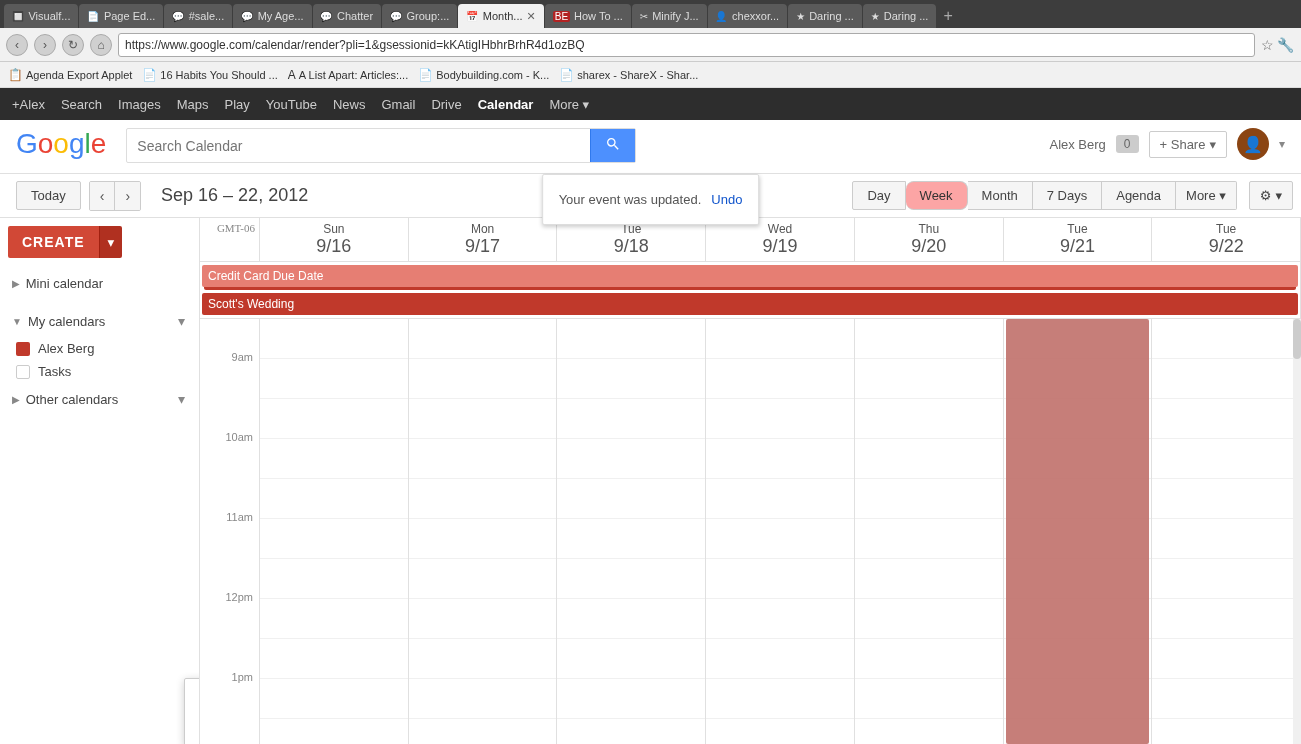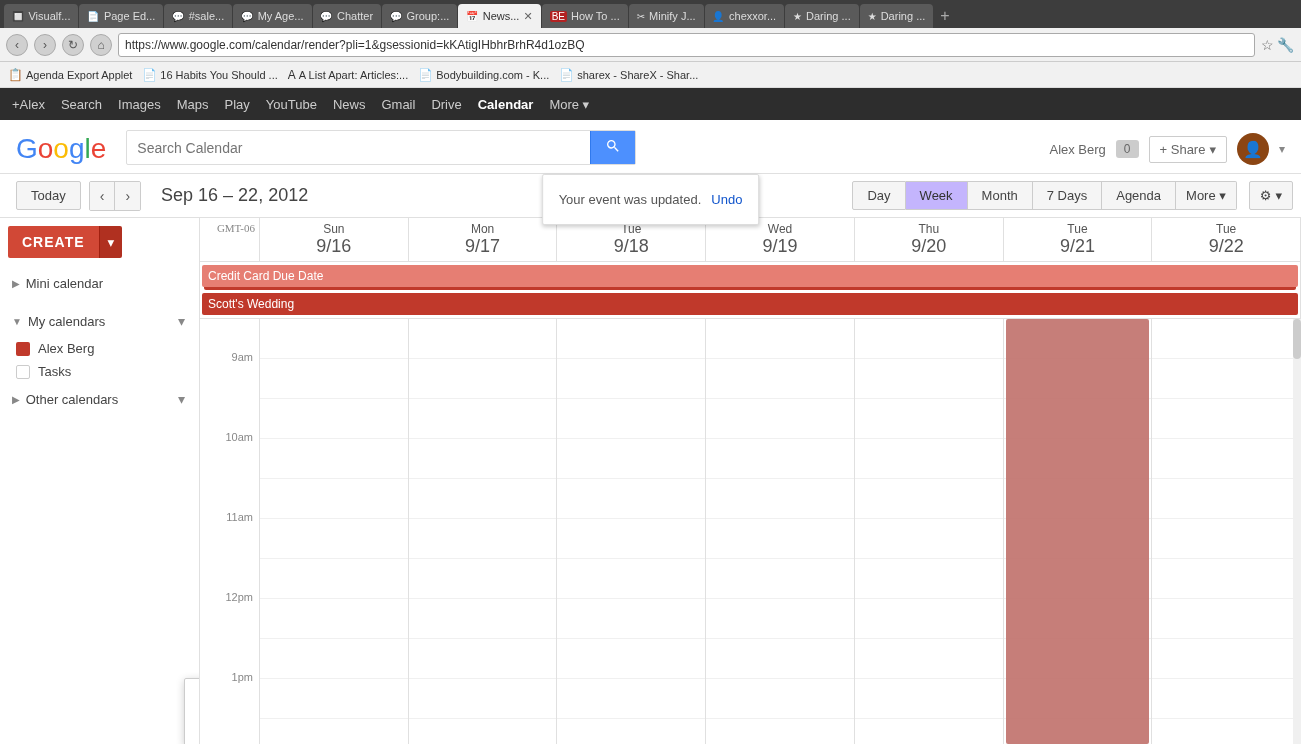--- a/index.html
+++ b/index.html
@@ -28,21 +28,21 @@
 
     
     .google-bar { background: #2d2d2d; display: flex; align-items: center; padding: 0 12px; height: 32px; gap: 16px; }
     .google-bar a { color: #ccc; font-size: 13px; text-decoration: none; cursor: pointer; }
     .google-bar a.active { color: #fff; font-weight: bold; }
 
     
     .app-body { display: flex; flex-direction: column; height: calc(744px - 28px - 34px - 26px - 32px); }
 
     
-    .cal-header { display: flex; align-items: flex-end; padding: 8px 16px; border-bottom: 1px solid #e0e0e0; gap: 12px; height: 54px; }
+    .cal-header { display: flex; align-items: flex-start; padding: 8px 16px; border-bottom: 1px solid #e0e0e0; gap: 12px; height: 54px; }
     .google-logo { font-size: 28px; margin-right: 8px; cursor: pointer; }
     .logo-g { color: #4285f4; }
     .logo-o1 { color: #ea4335; }
     .logo-o2 { color: #fbbc05; }
     .logo-g2 { color: #4285f4; }
     .logo-l { color: #34a853; }
     .logo-e { color: #ea4335; }
     .search-box { display: flex; align-items: center; border: 1px solid #ddd; border-radius: 2px; flex: 1; max-width: 510px; }
     .search-input { border: none; outline: none; padding: 6px 10px; font-size: 14px; flex: 1; color: #777; }
     .search-btn { background: #4d90fe; border: none; padding: 7px 14px; cursor: pointer; border-left: 1px solid #3079ed; }
@@ -61,21 +61,21 @@
     .cal-toolbar { display: flex; align-items: center; padding: 8px 0 8px 16px; border-bottom: 1px solid #e0e0e0; gap: 8px; height: 44px; }
     .today-btn { padding: 6px 14px; border: 1px solid #ccc; border-radius: 2px; cursor: pointer; background: #f5f5f5; font-size: 13px; color: #444; }
     .nav-arrows { display: flex; border: 1px solid #ccc; border-radius: 2px; overflow: hidden; }
     .arrow-btn { padding: 6px 10px; cursor: pointer; background: #f5f5f5; border: none; font-size: 14px; color: #555; }
     .arrow-btn + .arrow-btn { border-left: 1px solid #ccc; }
     .date-range { margin: 0 12px; font-size: 18px; color: #444; font-weight: normal; }
     .view-btns { margin-left: auto; display: flex; }
     .view-btn { padding: 6px 14px; border: 1px solid #ccc; border-left: none; cursor: pointer; background: #f5f5f5; font-size: 13px; color: #444; }
     .view-btn:first-child { border-left: 1px solid #ccc; border-radius: 2px 0 0 2px; }
     .view-btn:last-child { border-radius: 0 2px 2px 0; }
-    .view-btn.active { background: #c4b5fd; color: #333; }
+    .view-btn.active { background: #fca5a5; color: #333; border-radius: 8px; }
     .more-btn { display: flex; align-items: center; gap: 4px; padding: 6px 10px; border: 1px solid #ccc; border-left: none; cursor: pointer; background: #f5f5f5; font-size: 13px; color: #444; }
     .settings-btn { display: flex; align-items: center; gap: 4px; padding: 6px 10px; border: 1px solid #ccc; cursor: pointer; background: #f5f5f5; font-size: 13px; color: #444; border-radius: 2px; margin-right: 8px; margin-left: 4px; }
 
     
     .cal-main { display: flex; flex: 1; overflow: hidden; }
 
     
     .sidebar { width: 200px; min-width: 200px; padding: 8px; border-right: 1px solid #e0e0e0; overflow-y: auto; position: relative; z-index: 200; }
     .create-btn-wrap { margin-bottom: 12px; display: flex; }
     .create-btn { background: #d14836; color: white; border: none; padding: 8px 14px; border-radius: 2px 0 0 2px; cursor: pointer; font-size: 14px; font-weight: bold; letter-spacing: 1px; }
@@ -157,21 +157,21 @@
     <div class="tab">
       <span class="tab-icon">💬</span>
       <span>Chatter</span>
     </div>
     <div class="tab">
       <span class="tab-icon">💬</span>
       <span>Group:...</span>
     </div>
     <div class="tab active">
       <span class="tab-icon">📅</span>
-      <span>News...</span>
+      <span>Month...</span>
       <span class="close-btn">✕</span>
     </div>
     <div class="tab">
       <span class="tab-icon" style="background:#b22222;color:white;padding:0 2px;font-size:10px;border-radius:2px;">BE</span>
       <span>How To ...</span>
     </div>
     <div class="tab">
       <span class="tab-icon">✂</span>
       <span>Minify J...</span>
     </div>

